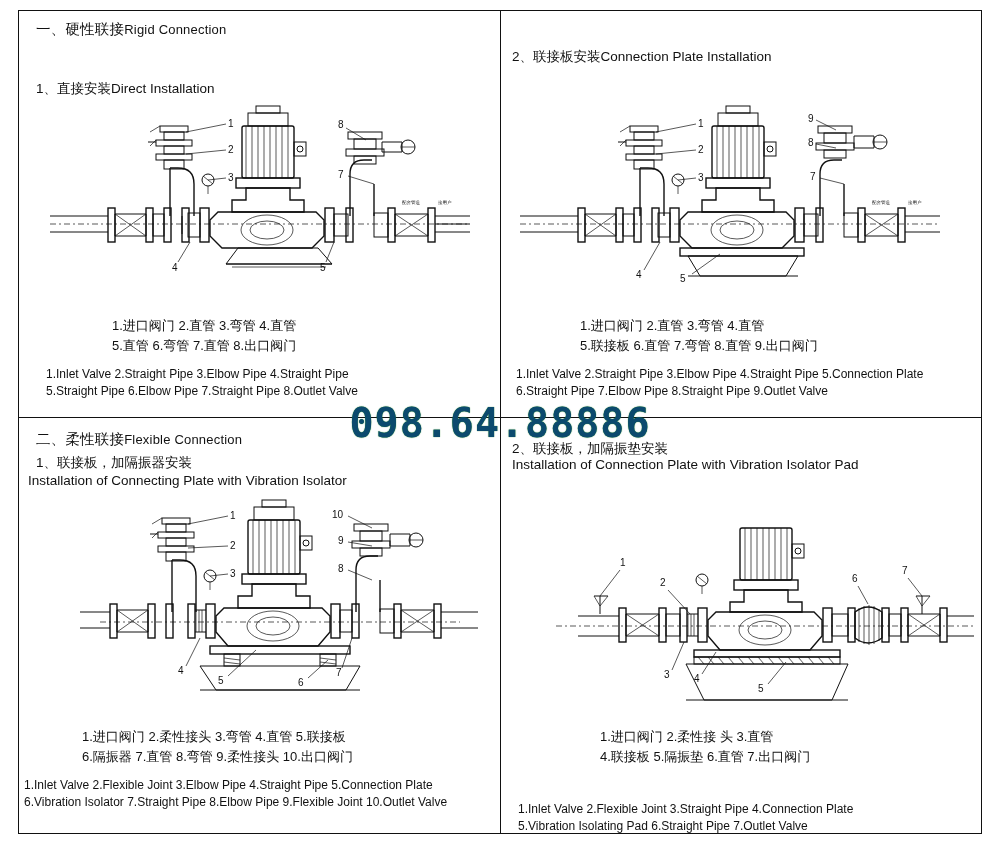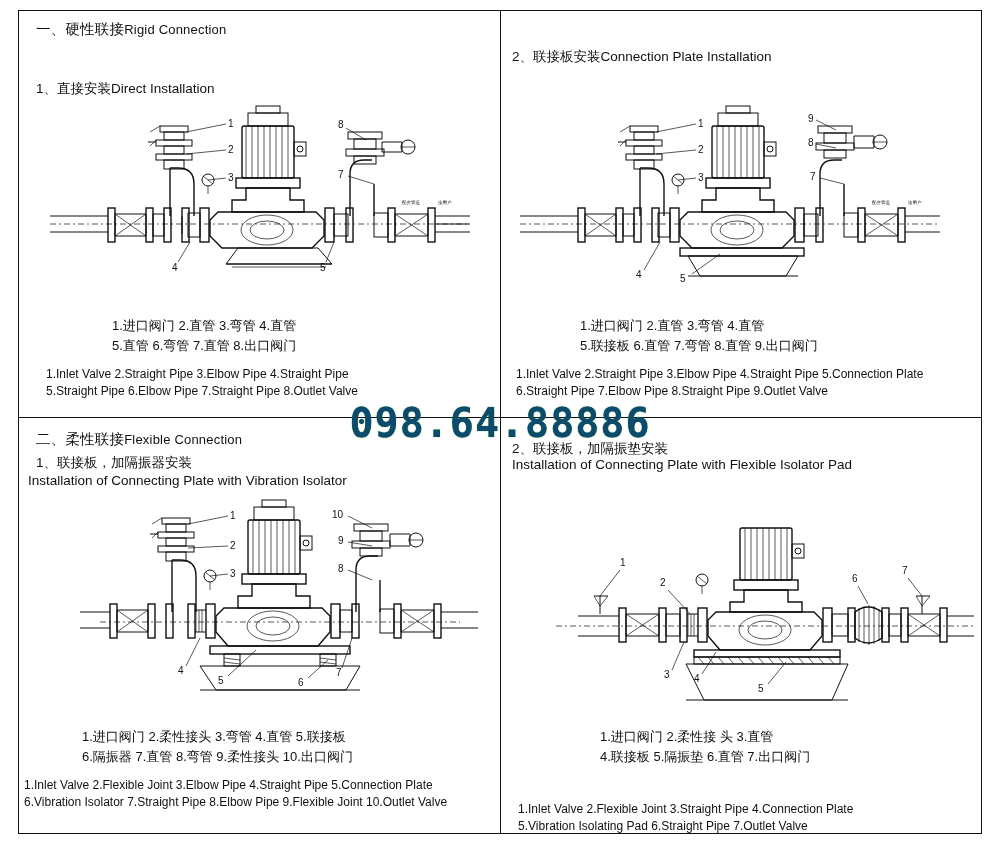--- a/index.html
+++ b/index.html
@@ -95,21 +95,21 @@
     <span>2、联接板安装</span><span>Connection Plate Installation</span>
   </div>
 
   <div class="sec-title" style="left:36px;top:430px;">
     <span class="cn">二、柔性联接</span><span class="en">Flexible Connection</span>
   </div>
   <div class="sub-title" style="left:36px;top:454px;">1、联接板，加隔振器安装</div>
   <div class="sub-title" style="left:28px;top:473px;">Installation of Connecting Plate with Vibration Isolator</div>
 
   <div class="sub-title" style="left:512px;top:440px;">2、联接板，加隔振垫安装</div>
-  <div class="sub-title" style="left:512px;top:457px;">Installation of Connecting Plate with Flexible Isolator Pad</div>
+  <div class="sub-title" style="left:512px;top:457px;">Installation of Connection Plate with Vibration Isolator Pad</div>
 
   <div class="legend" style="left:112px;top:316px;">
     <div>1.进口阀门  2.直管  3.弯管  4.直管</div>
     <div>5.直管  6.弯管  7.直管  8.出口阀门</div>
   </div>
   <div class="legend en" style="left:46px;top:366px;">
     <div>1.Inlet Valve  2.Straight Pipe  3.Elbow Pipe  4.Straight Pipe</div>
     <div>5.Straight Pipe  6.Elbow Pipe  7.Straight Pipe  8.Outlet Valve</div>
   </div>
 

